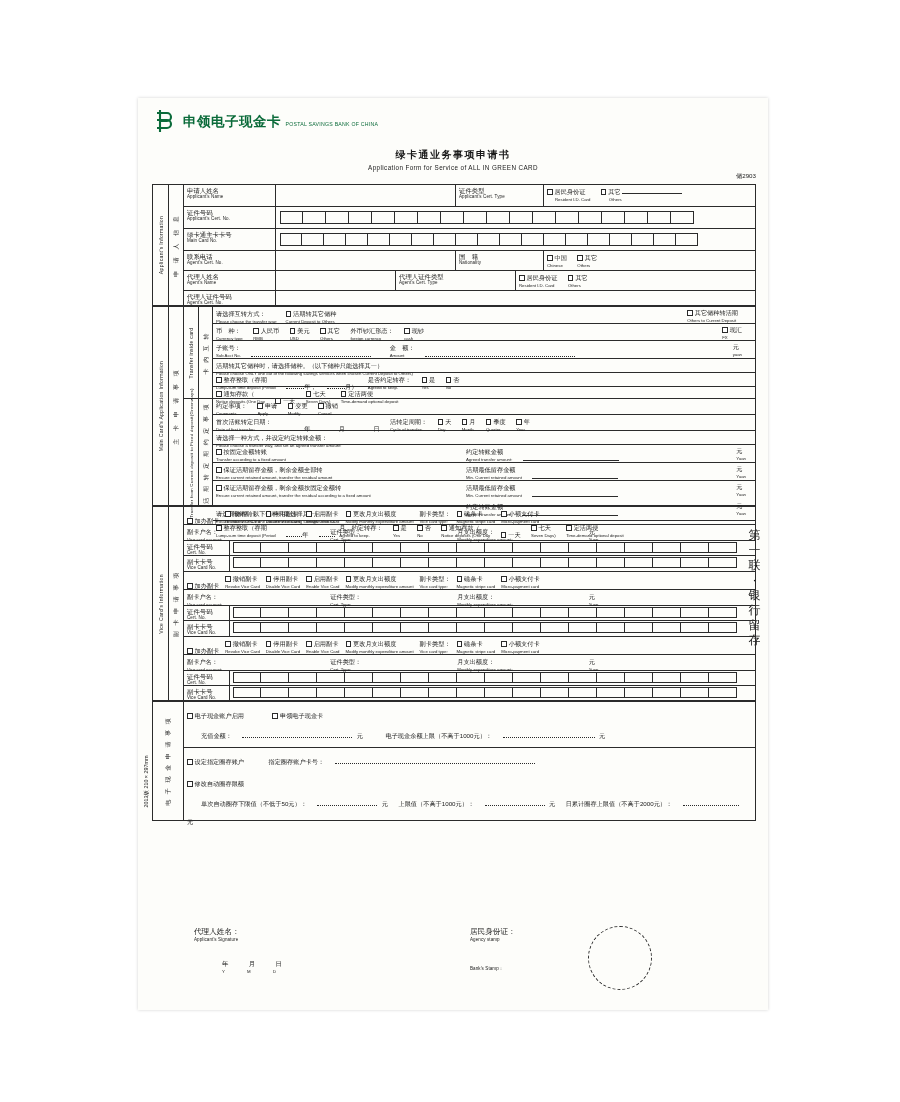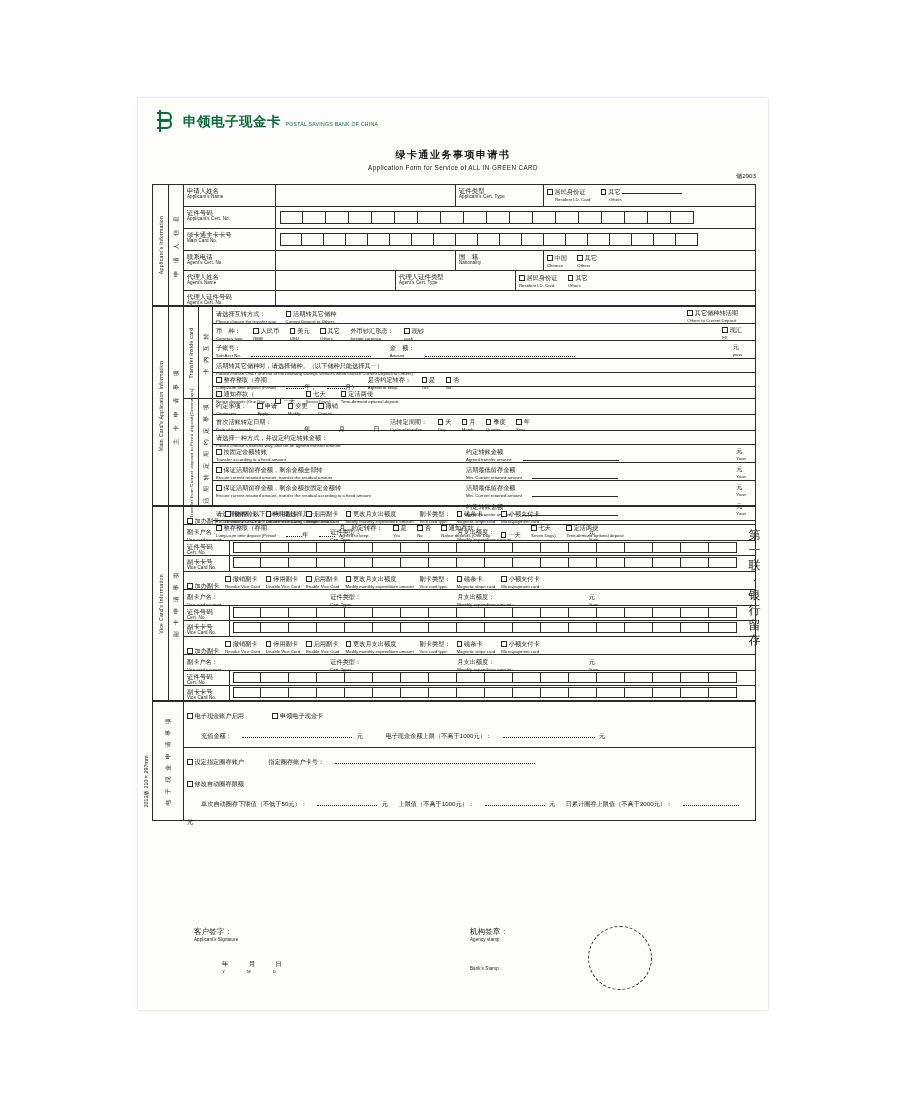--- a/index.html
+++ b/index.html
@@ -767,29 +767,29 @@
         <span class="inl"><span>元</span></span>
         <span class="inl"><span>日累计圈存上限值（不高于2000元）：</span></span>
         <span class="dot" style="width:56px;"></span>
         <span class="inl"><span>元</span></span>
       </div>
     </div>
   </div>
 
   <div class="sig-area">
     <div style="position:absolute;left:42px;top:4px;" class="lbl">
-      <span style="font-size:7.6px;">客户签字：</span>
+      <span style="font-size:7.6px;">代理人姓名：</span>
       <span class="en">Applicant's Signature</span>
     </div>
     <div style="position:absolute;left:70px;top:36px;">
       <div class="ymd">年　月　日</div>
       <div class="ymd2">Y　M　D</div>
     </div>
     <div style="position:absolute;left:318px;top:4px;" class="lbl">
-      <span style="font-size:7.6px;">机构签章：</span>
+      <span style="font-size:7.6px;">居民身份证：</span>
       <span class="en">Agency stamp</span>
     </div>
     <div style="position:absolute;left:318px;top:42px;" class="lbl">
       <span class="en">Bank's Stamp：</span>
     </div>
     <div class="circle" style="left:436px;top:2px;"></div>
   </div>
 
  </div>
 </div>

